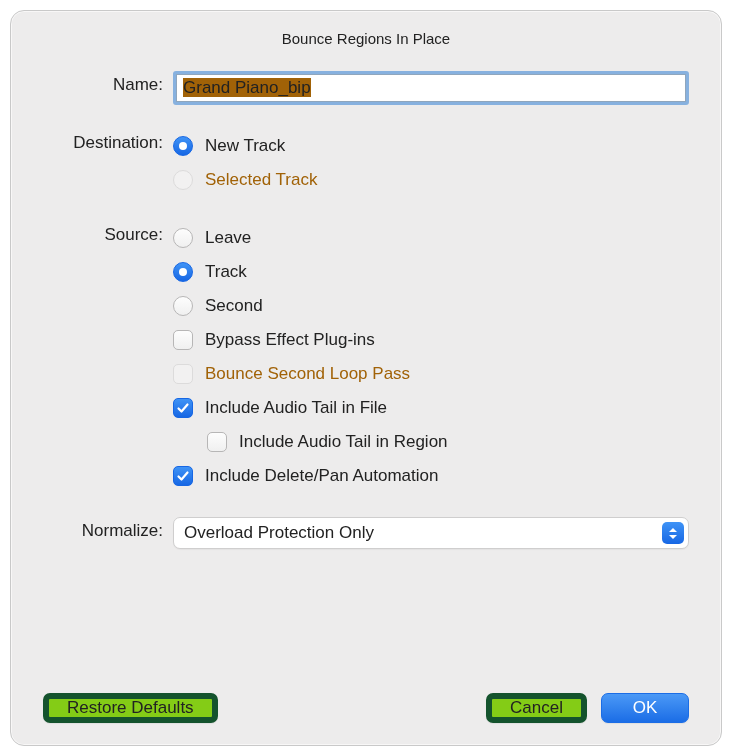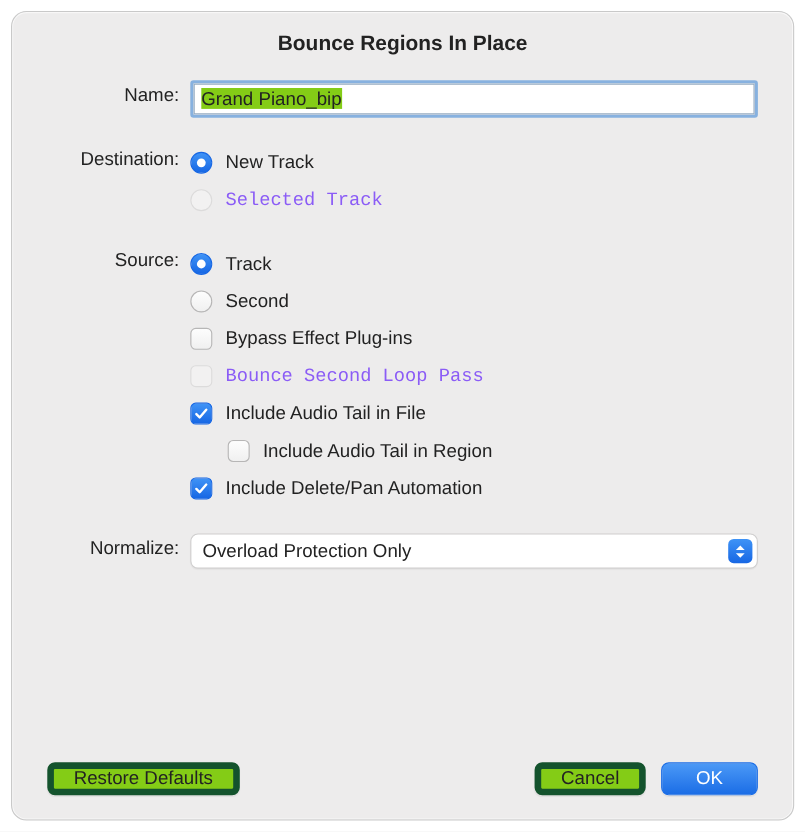--- a/index.html
+++ b/index.html
@@ -22,22 +22,22 @@
     box-shadow: 0 0 0 1px rgba(255,255,255,0.6) inset;
     position: relative;
     overflow: hidden;
   }
   .title-area {
     text-align: center;
     padding-top: 18px;
     padding-bottom: 14px;
   }
   .title-text {
-    font-weight: 700;
-    font-size: 19px;
+    font-weight: 400;
+    font-size: 15px;
   }
   .form {
     padding: 8px 32px 16px 32px;
   }
   .row {
     display: flex;
     align-items: flex-start;
     margin-bottom: 6px;
   }
   .label-col {
@@ -57,31 +57,31 @@
     border-radius: 3px;
     background:#fff;
   }
   .name-display {
     width: 100%;
     font-size: 17px;
     padding: 3px 6px;
     border: 1px solid #8fa6bd;
     background: #fff;
   }
-  .name-display .hl { background:#84cc16; }
+  .name-display .hl { background:#a16207; }
 
   
   .opt {
     display: flex;
     align-items: center;
     height: 34px;
     font-size: 17px;
   }
   .opt.indent { padding-left: 34px; }
-  .opt.disabled { color: #8b5cf6; font-family: Liberation Mono, monospace; }
+  .opt.disabled { color: #a16207; }
   .radio, .checkbox {
     width: 20px; height: 20px;
     margin-right: 12px;
     flex: 0 0 20px;
     display: inline-flex;
     align-items: center;
     justify-content: center;
     position: relative;
   }
   .radio {
@@ -224,20 +224,24 @@
           </div>
         </div>
     </div>
 
     <div class="section-gap"></div>
 
     <div class="row">
       <div class="label-col">Source:</div>
       <div class="field-col" id="source-options">
           <div class="opt">
+            <span class="radio"></span>
+            <span>Leave</span>
+          </div>
+          <div class="opt">
             <span class="radio checked"></span>
             <span>Track</span>
           </div>
           <div class="opt">
             <span class="radio"></span>
             <span>Second</span>
           </div>
           <div class="opt">
             <span class="checkbox"></span>
             <span>Bypass Effect Plug-ins</span>

